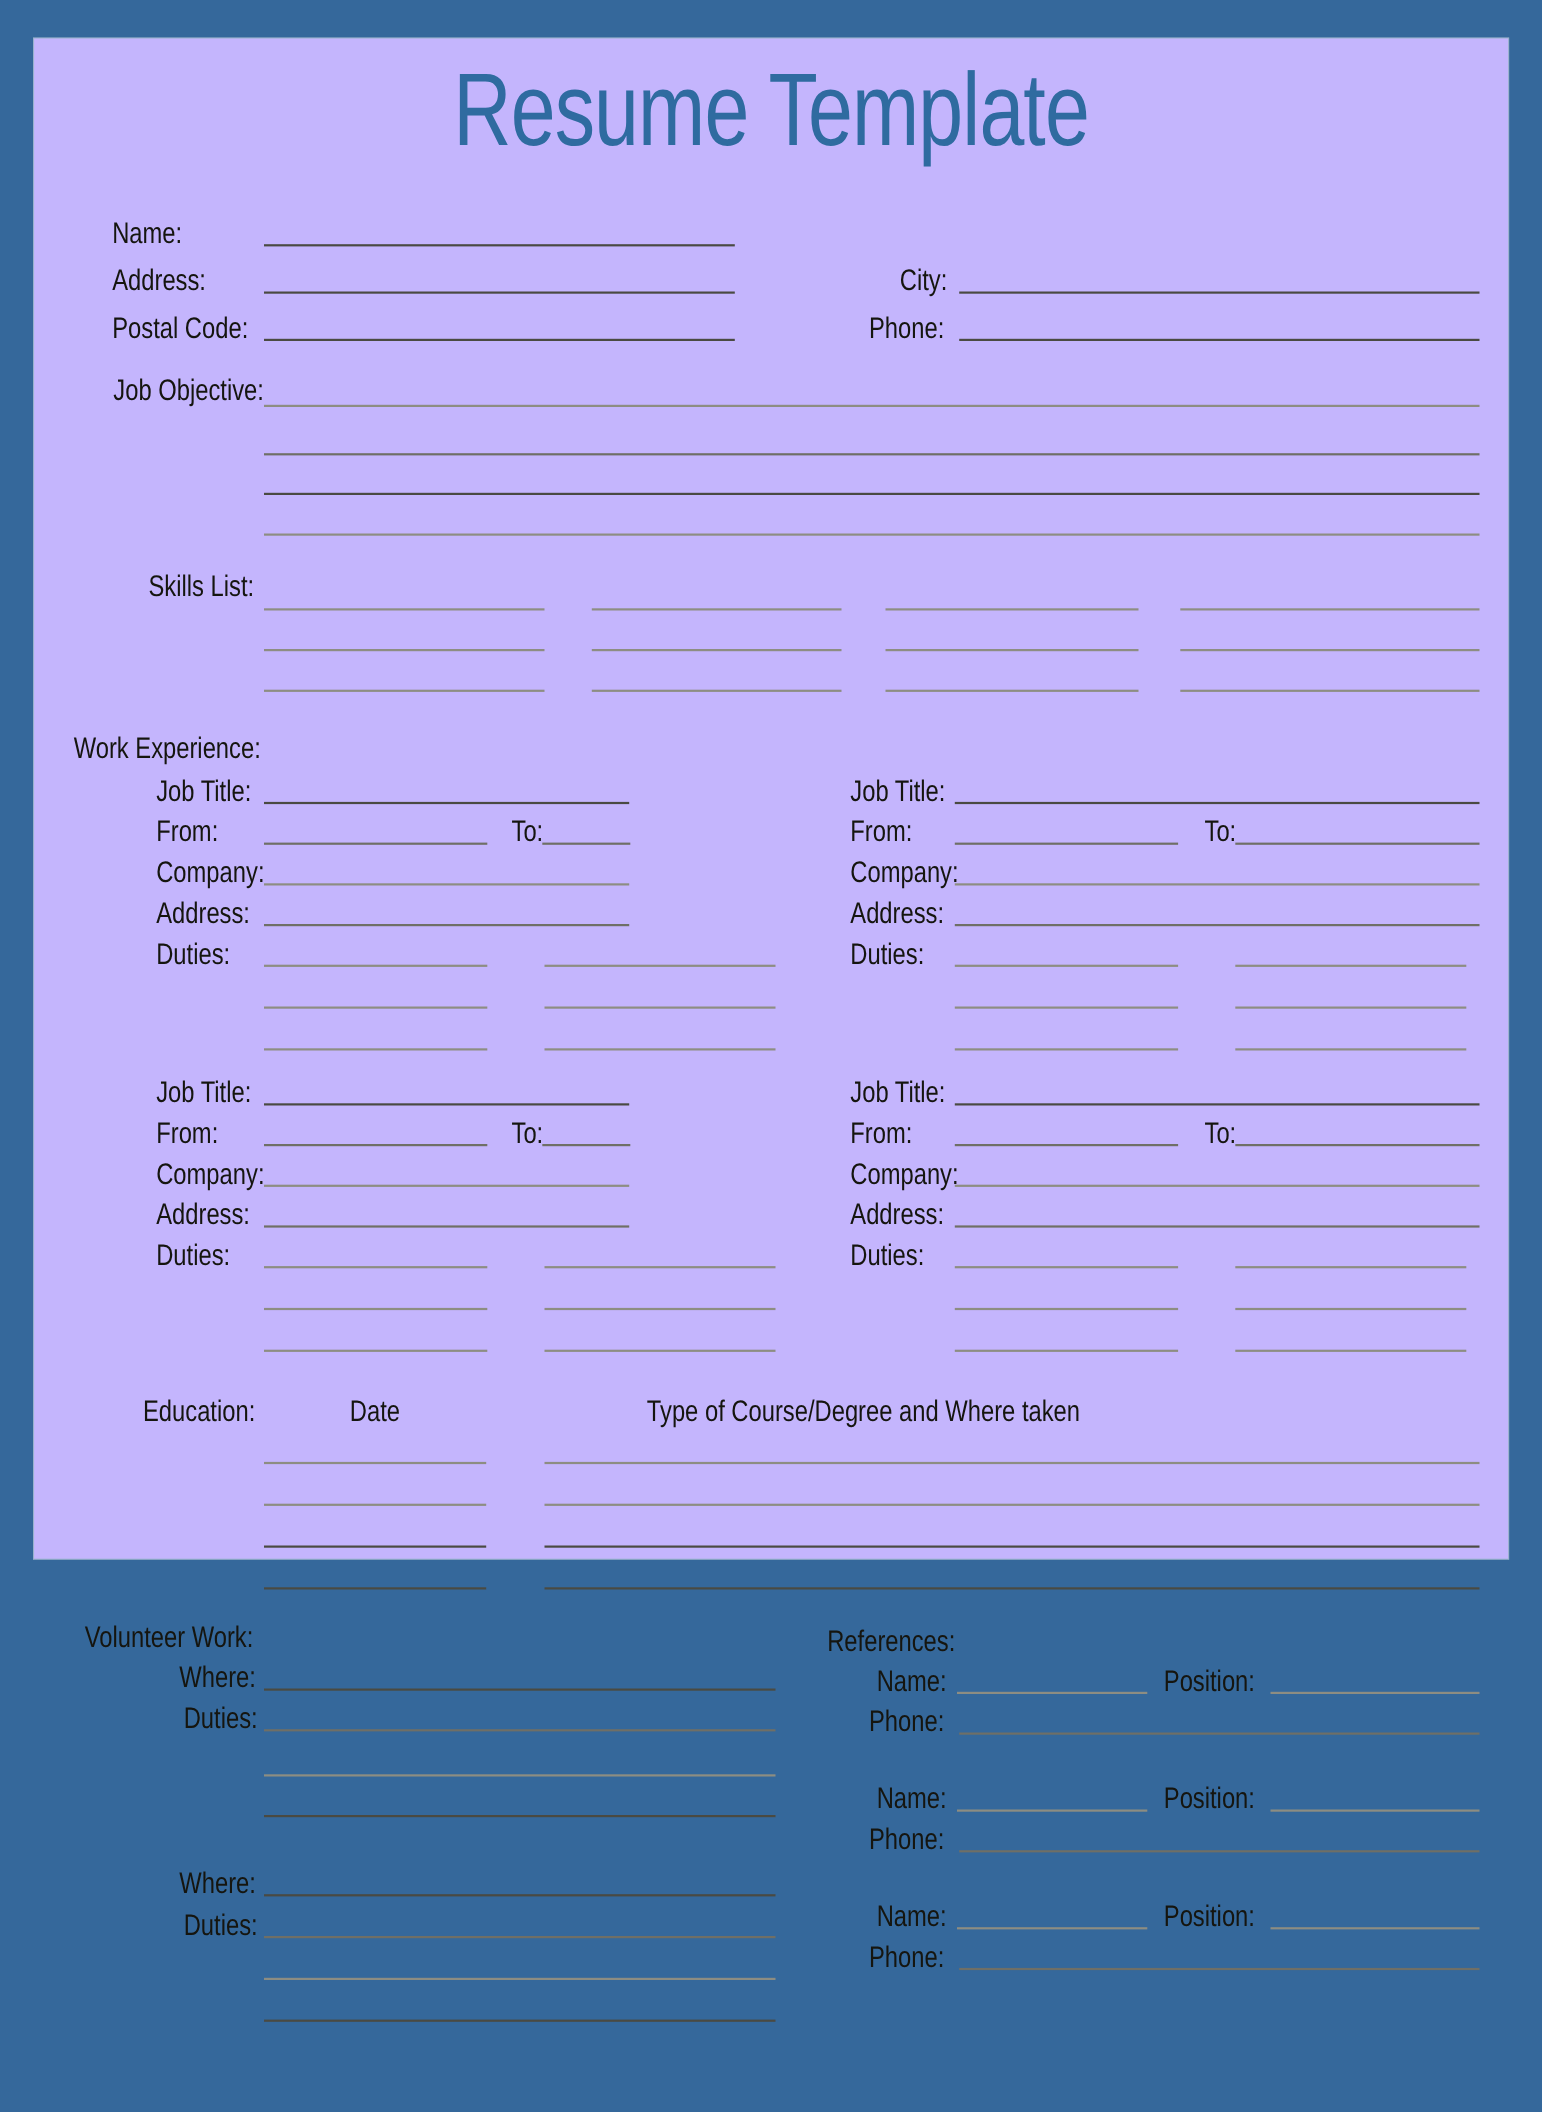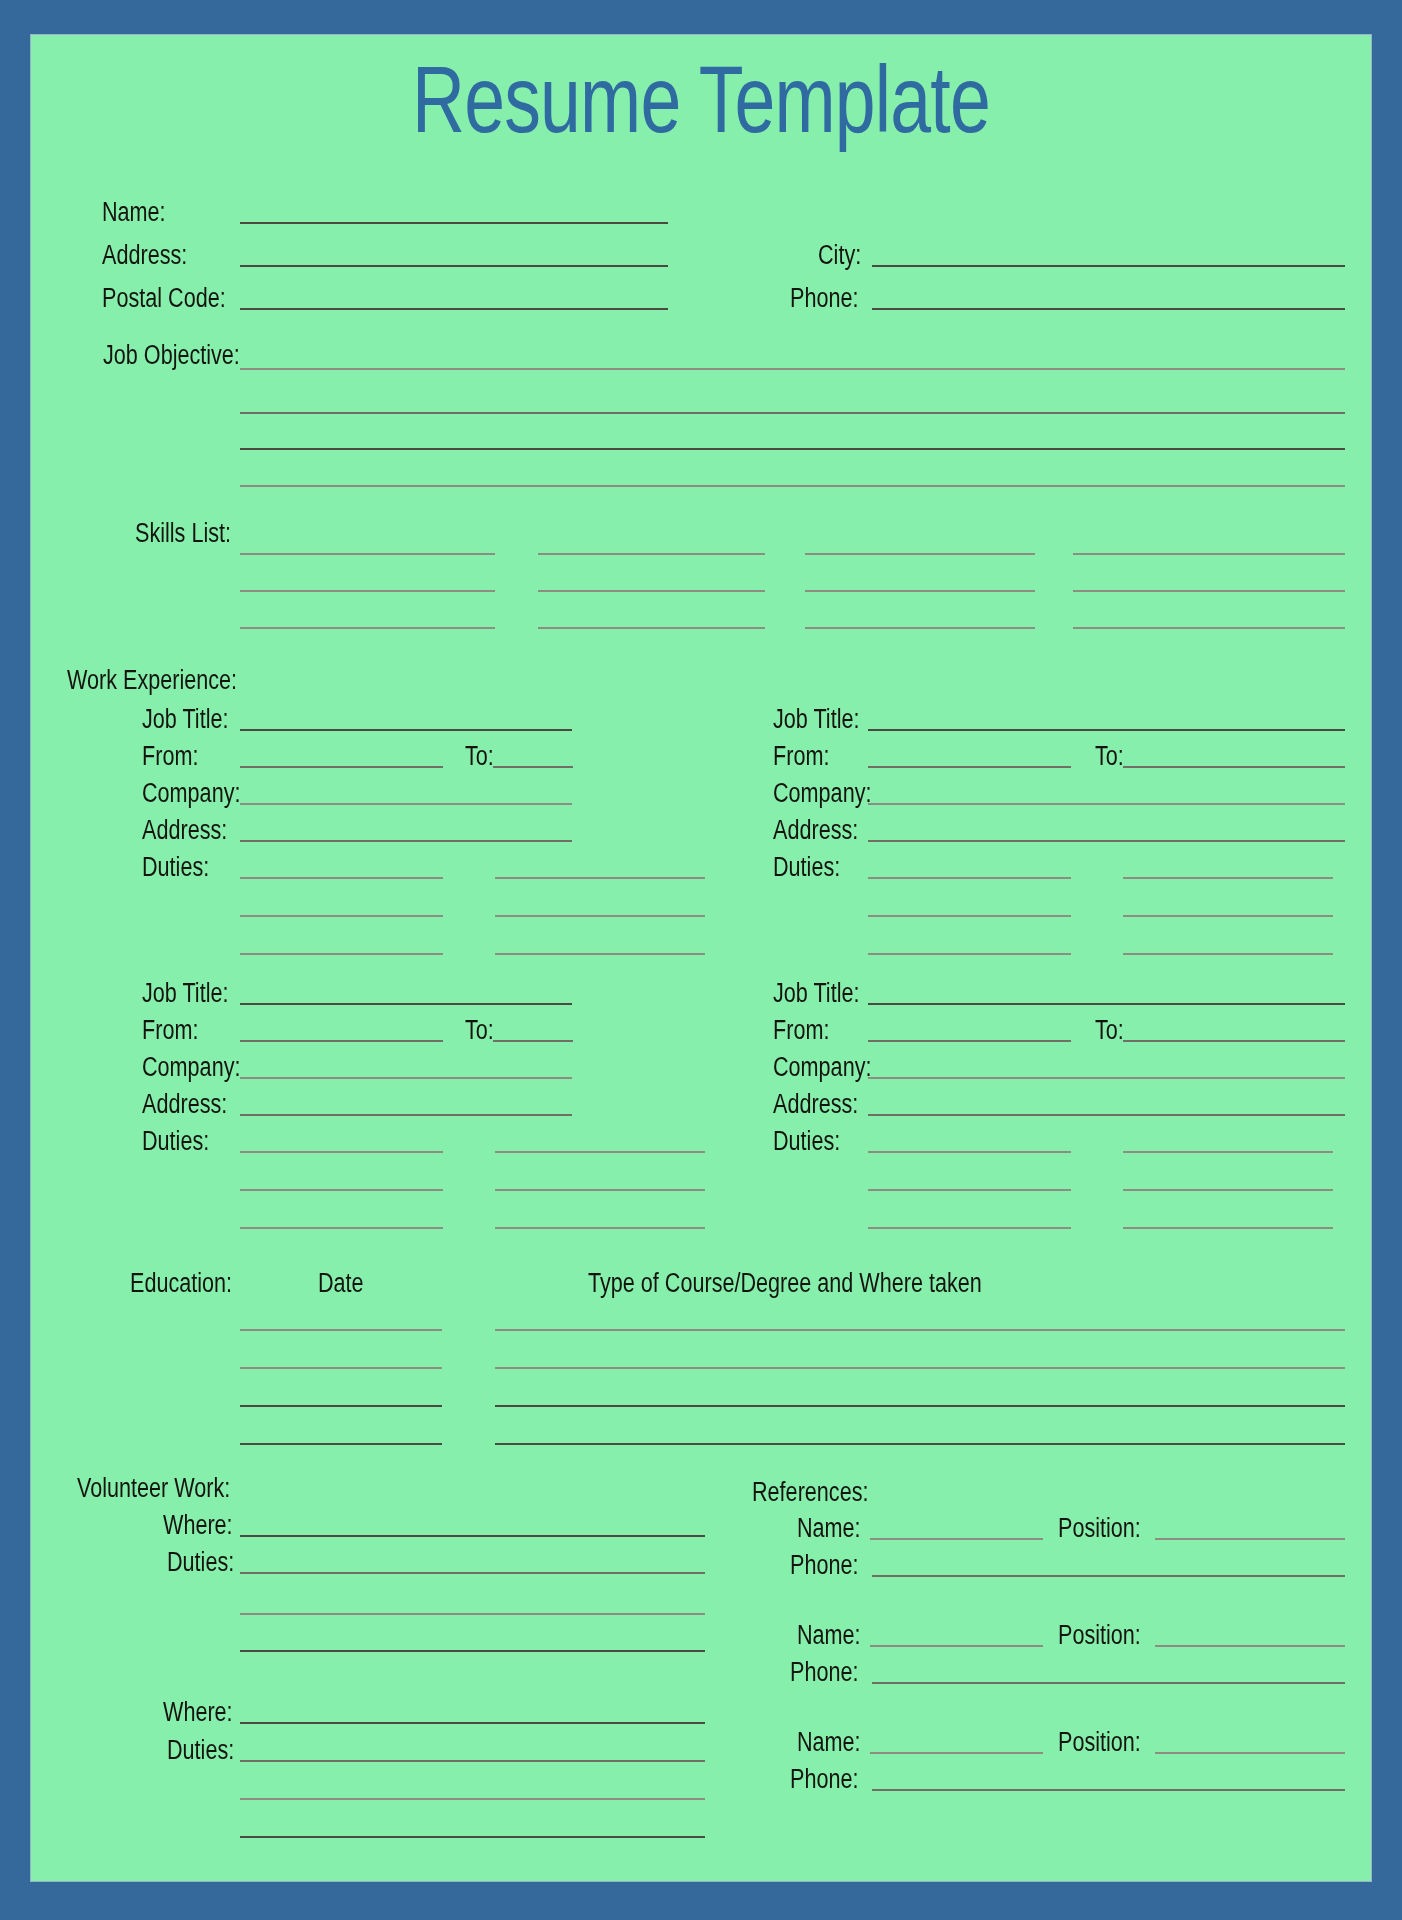--- a/index.html
+++ b/index.html
@@ -5,22 +5,22 @@
   html,body{margin:0;padding:0;}
   body{
     width:1402px;height:1920px;
     background:#35689B;
     position:relative;
     font-family:"Liberation Sans",sans-serif;
     overflow:hidden;
   }
   .page{
     position:absolute;left:31px;top:35px;
-    width:1340px;height:1846px;
-    background:#86efac;
+    width:1340px;height:1382px;
+    background:#c4b5fd;
     box-shadow:0 0 0 1px rgba(220,228,236,.6);
   }
   .title{
     position:absolute;left:0;right:0;top:18px;margin:0;
     text-align:center;
     font-size:94px;line-height:94px;font-weight:normal;
     color:#2F6BA0;
     transform:scaleX(0.78);
     letter-spacing:-1px;
     white-space:nowrap;

